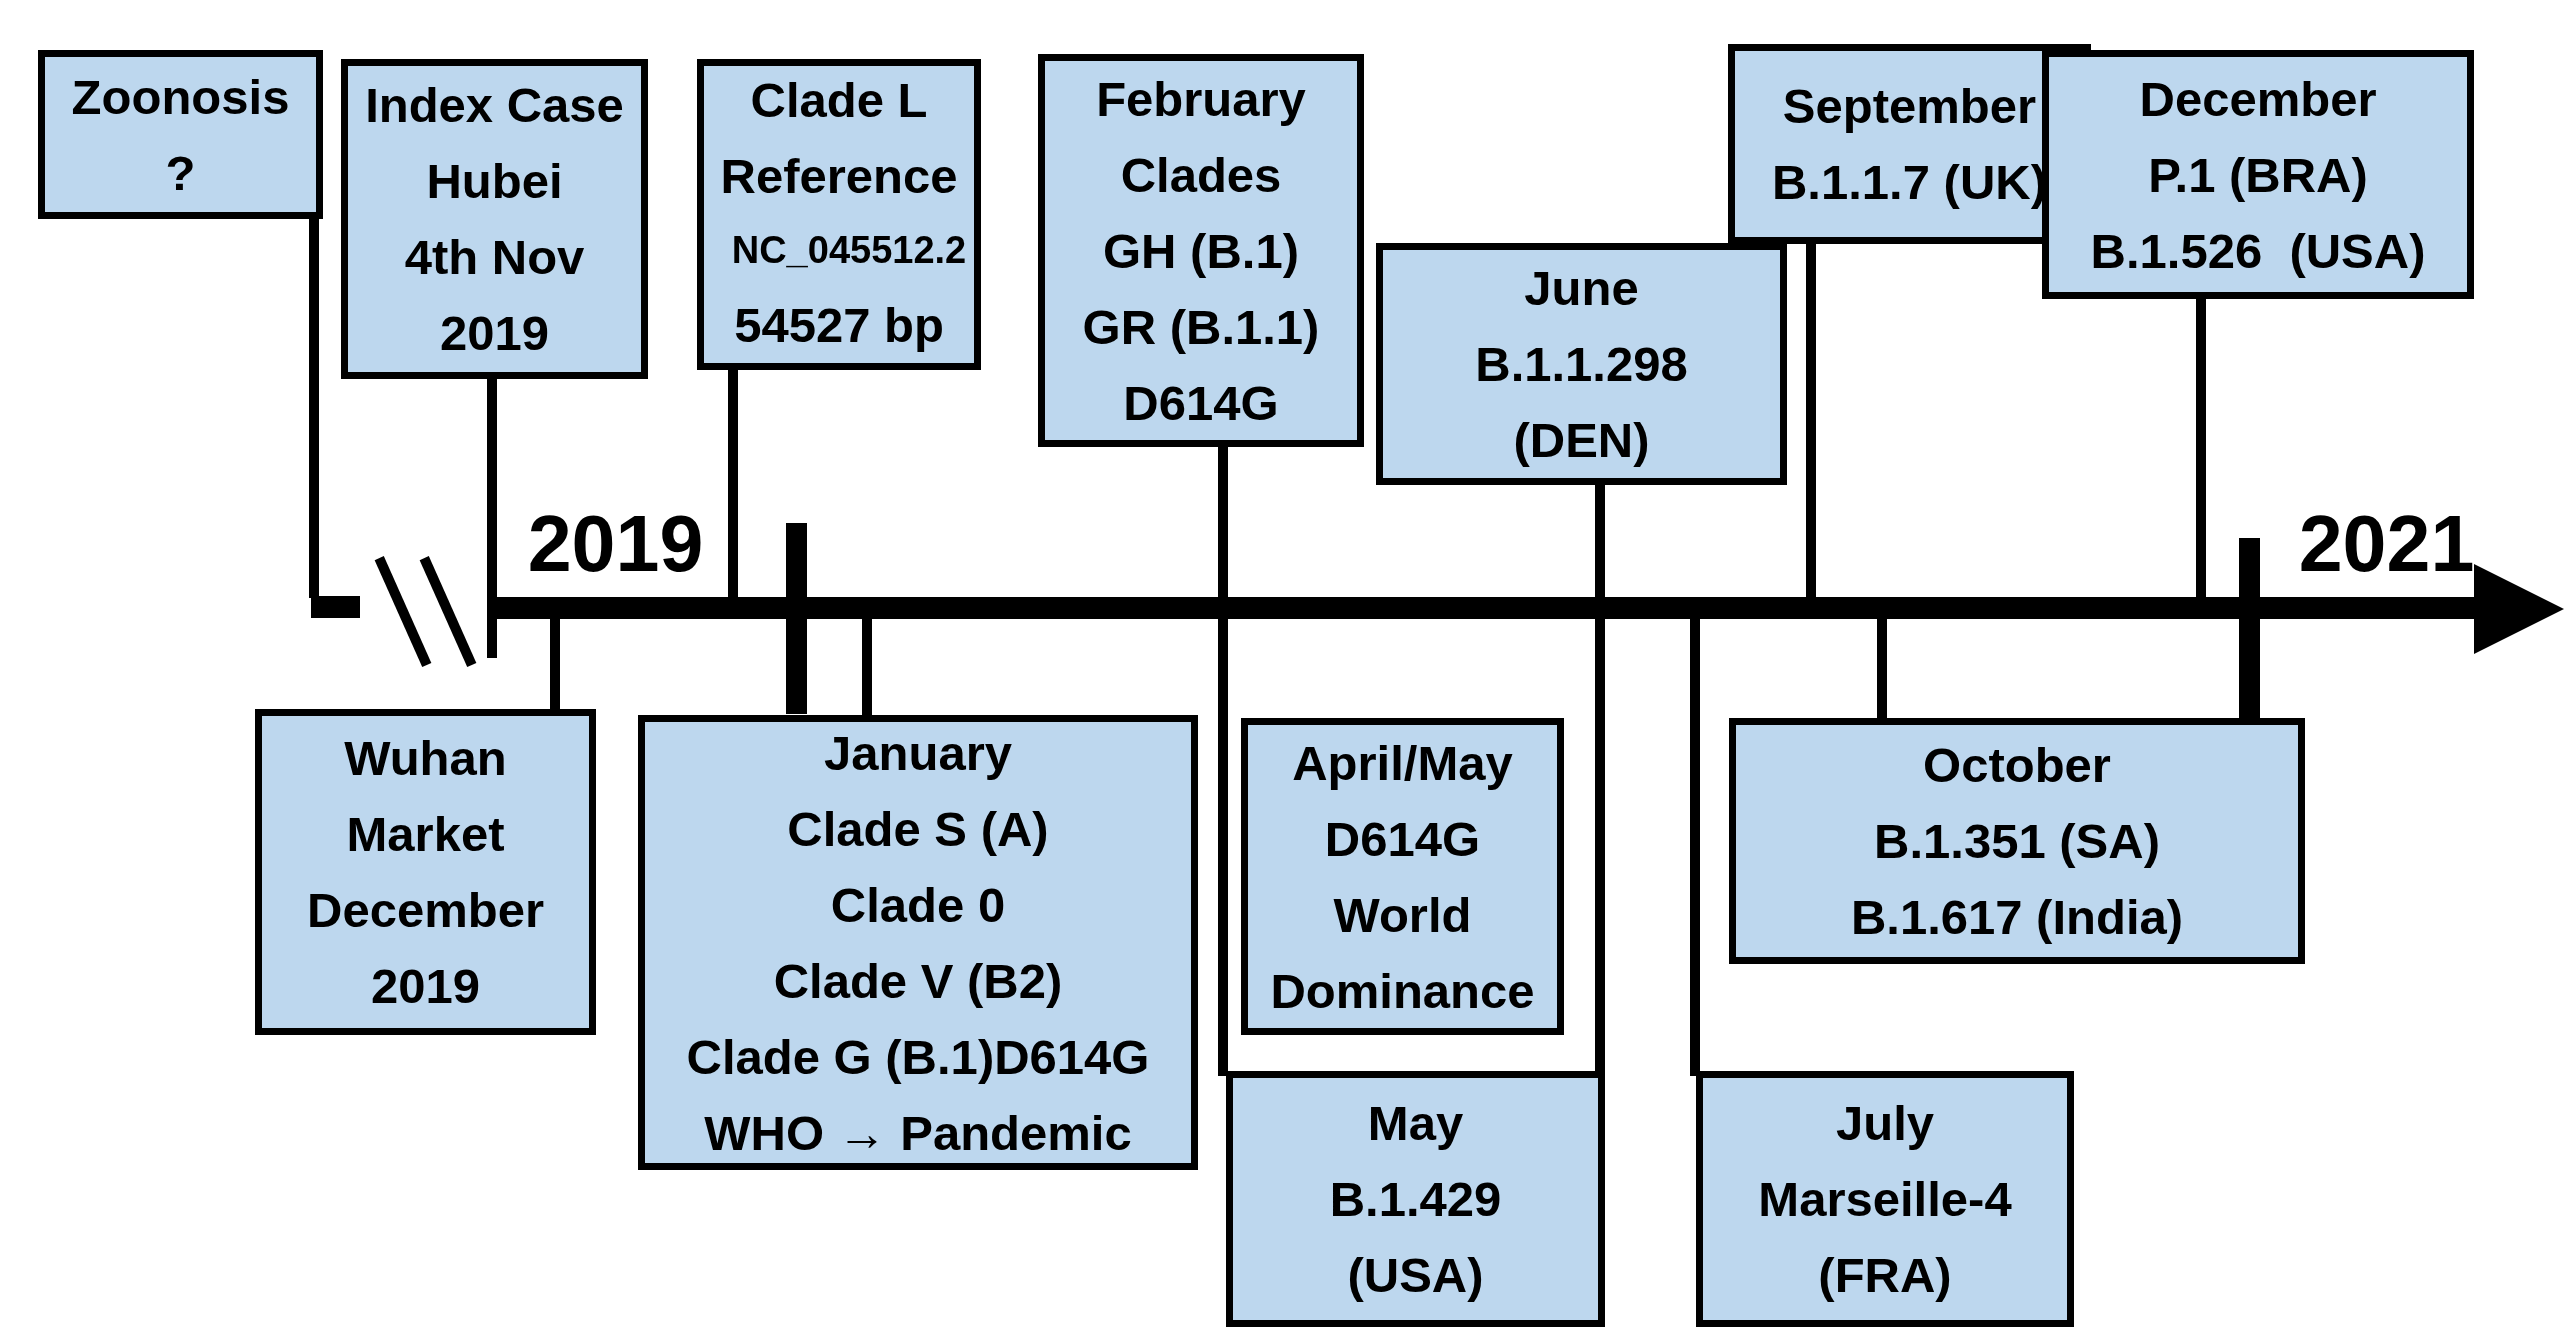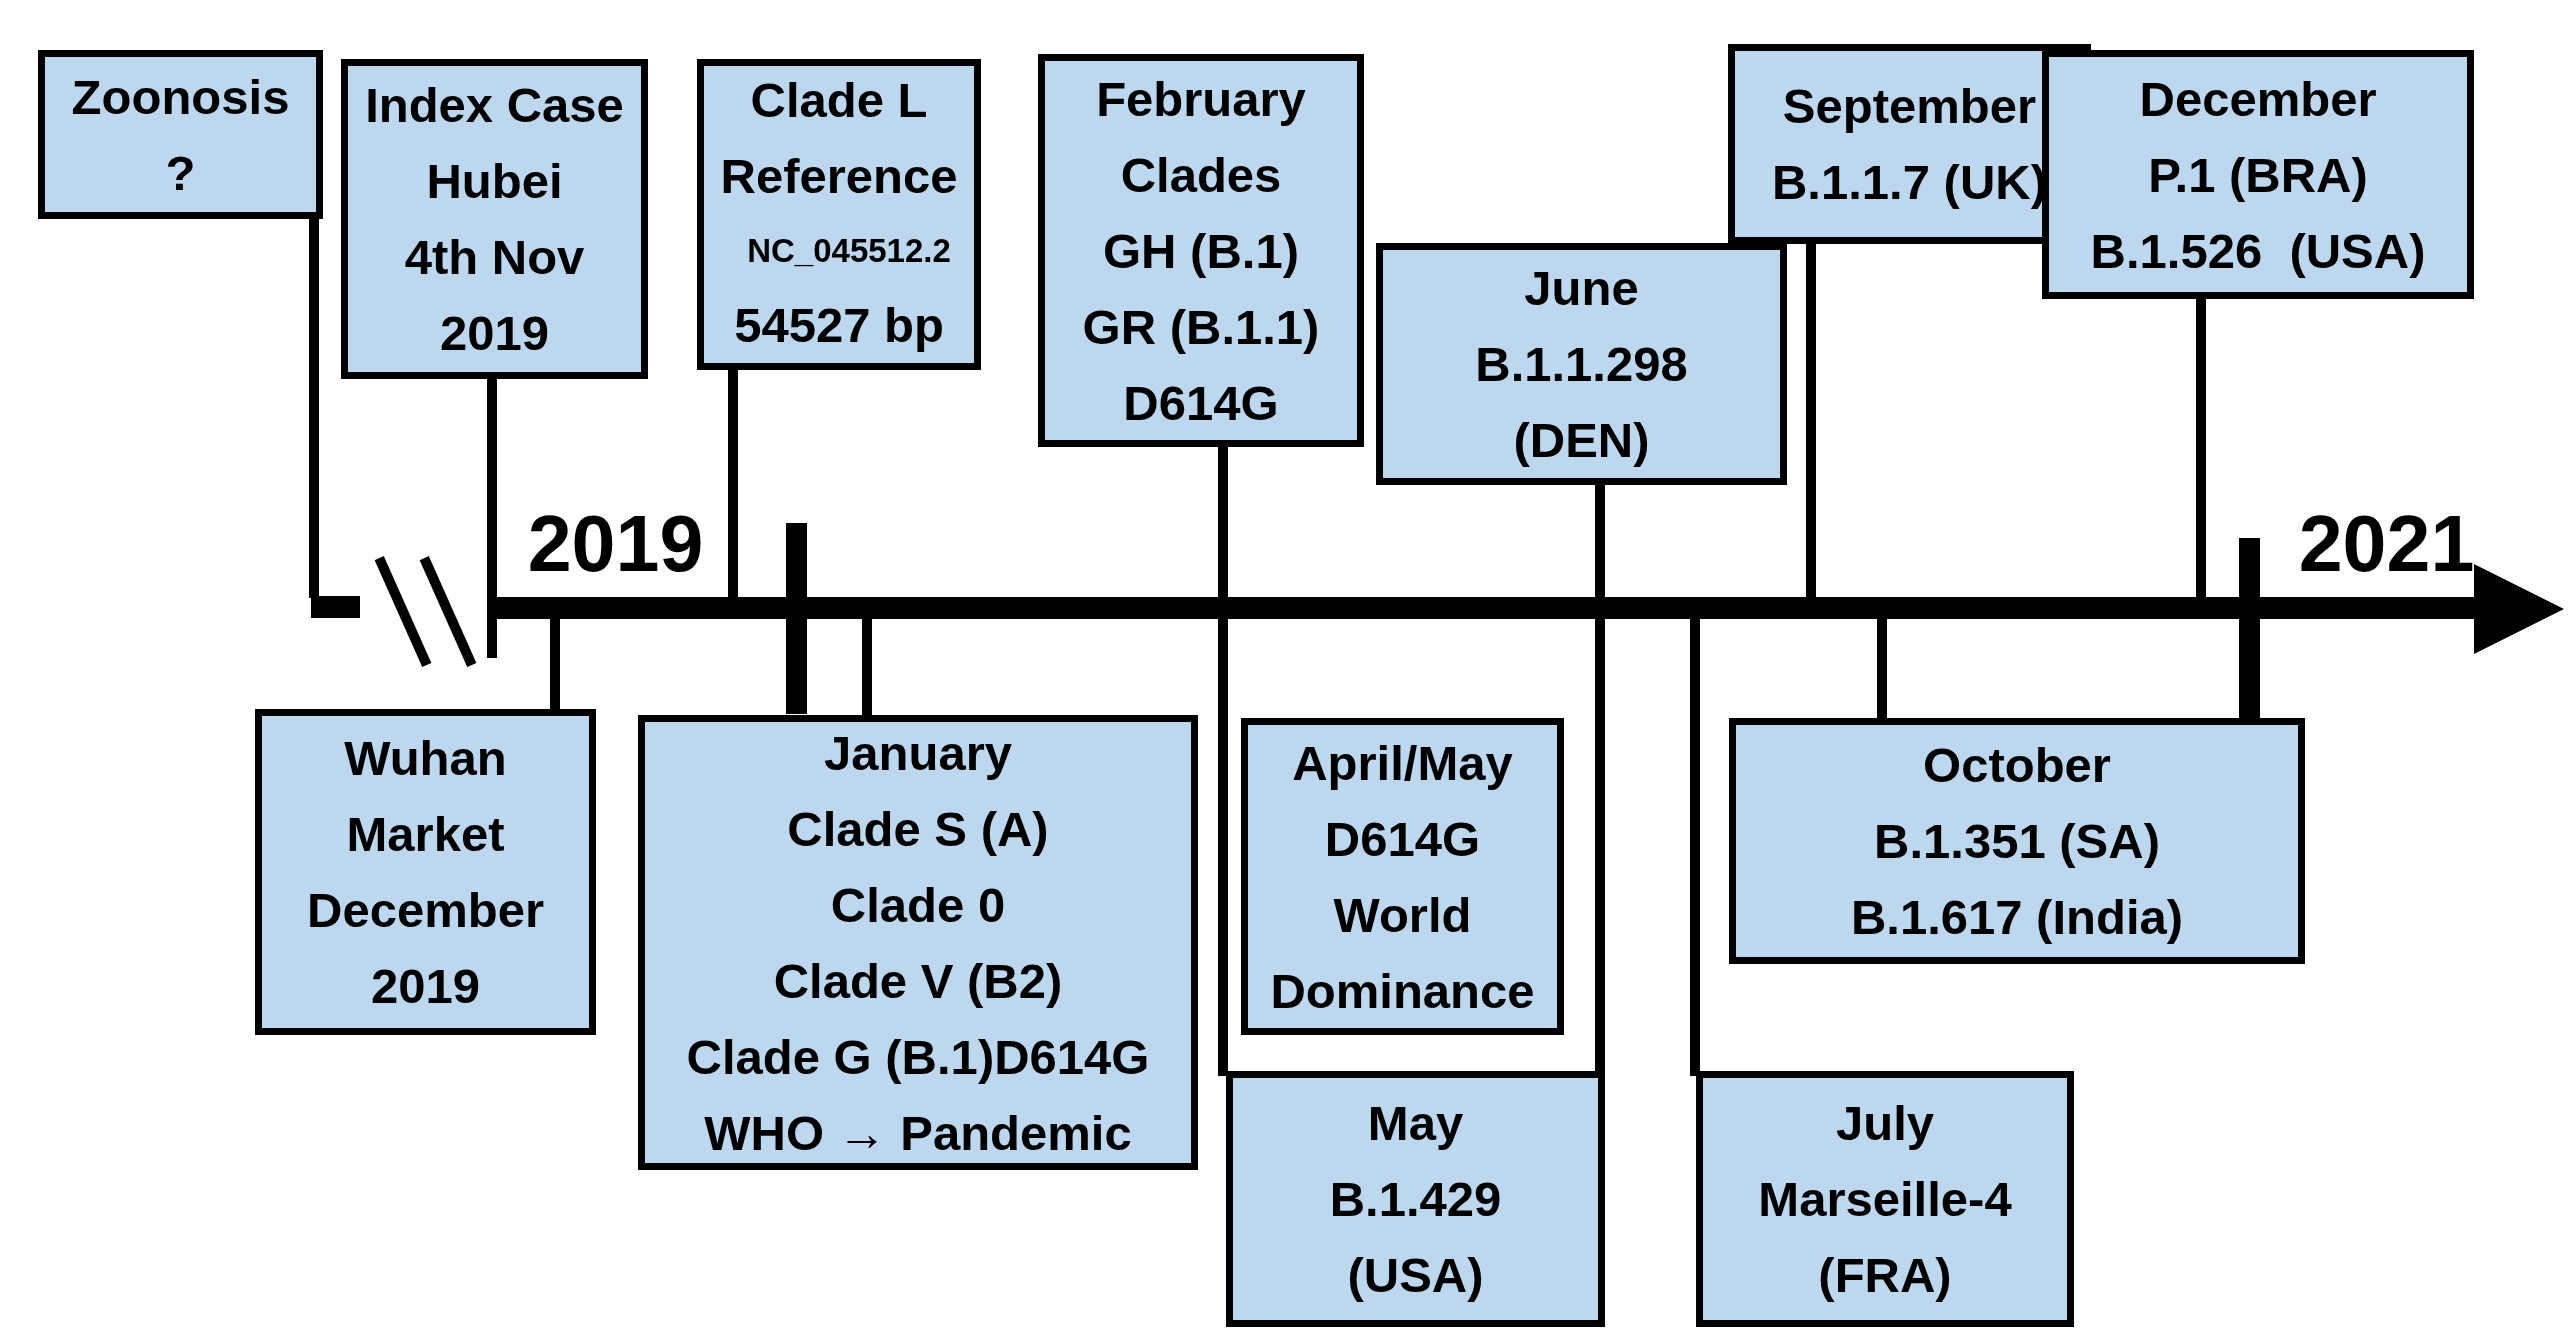--- a/index.html
+++ b/index.html
@@ -11,21 +11,21 @@
 
   
   .box {
     position:absolute; box-sizing:border-box;
     background:#BDD7EE; border:7px solid #000;
     display:flex; flex-direction:column;
     align-items:center; justify-content:center;
     text-align:center; color:#000;
   }
   .box .t  { white-space:pre-wrap; font-weight:bold; font-size:49px; line-height:76px; }
-  .box .ts { white-space:pre-wrap; font-weight:bold; font-size:33px; line-height:73px;margin-left:20px; }
+  .box .ts { white-space:pre-wrap; font-weight:bold; font-size:38px; line-height:73px;margin-left:20px; }
 
   .b-zoonosis  { left:38px;   top:50px;   width:285px; height:169px; }
   .b-index     { left:341px;  top:59px;   width:307px; height:320px; }
   .b-cladel    { left:697px;  top:59px;   width:284px; height:311px;justify-content:flex-end; }
   .b-february  { left:1038px; top:54px;   width:326px; height:393px; }
   .b-june      { left:1376px; top:243px;  width:411px; height:242px; }
   .b-september { left:1728px; top:44px;   width:363px; height:200px; }
   .b-december  { left:2042px; top:50px;   width:432px; height:249px; }
   .b-wuhan     { left:255px;  top:709px;  width:341px; height:326px; }
   .b-january   { left:638px;  top:715px;  width:560px; height:455px; }

